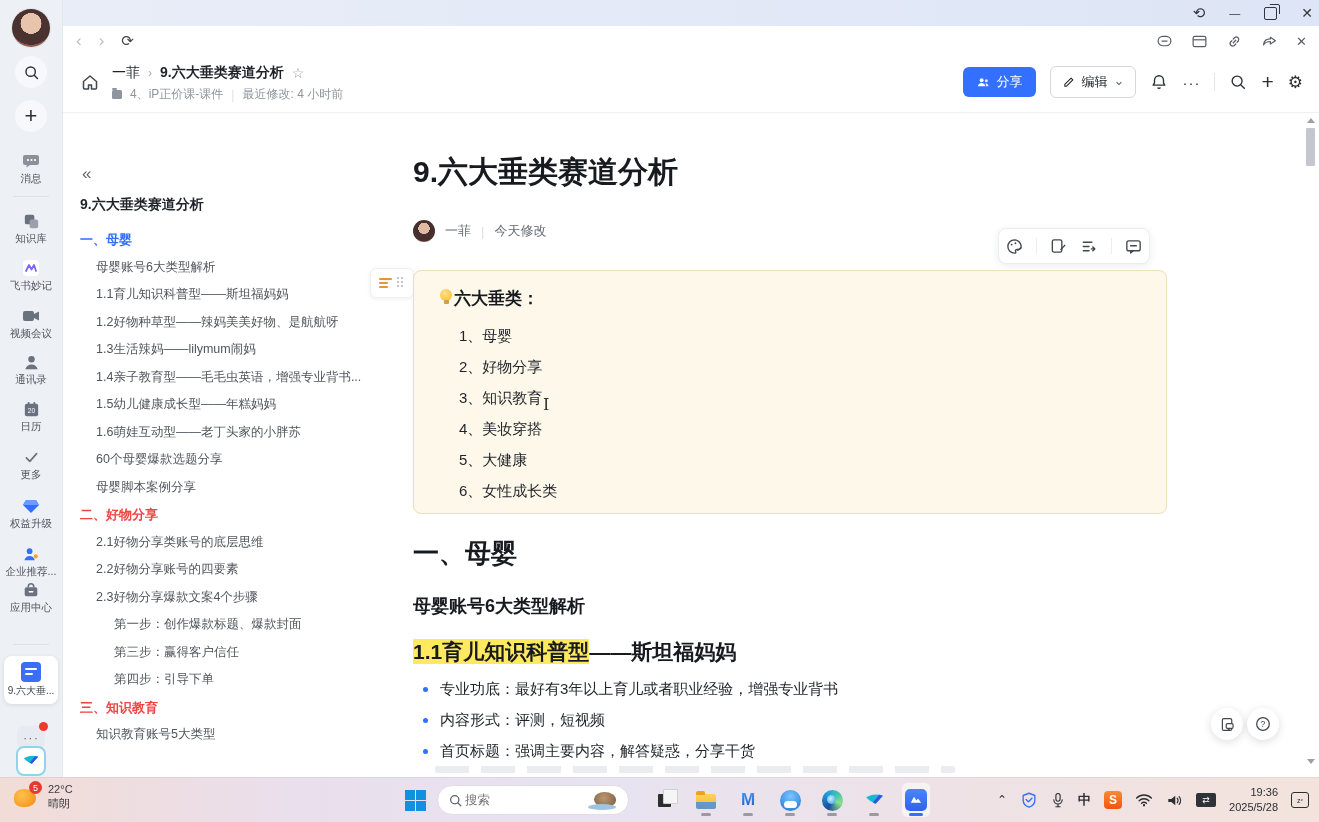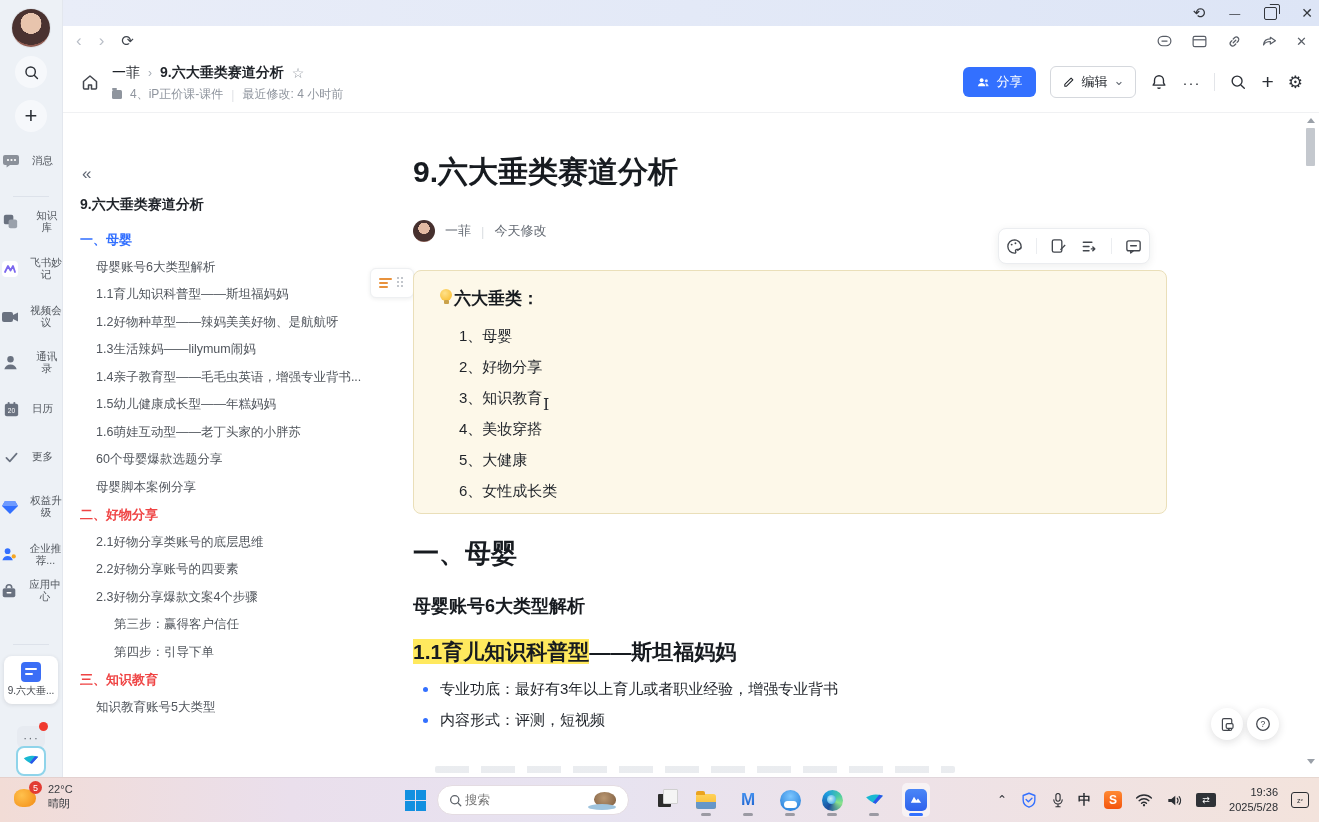--- a/index.html
+++ b/index.html
@@ -8,21 +8,21 @@
     font-family:"Liberation Sans","DejaVu Sans",sans-serif;
     background:#fff;color:#1f2329;
   }
   svg{display:block}
   
   .rail{position:absolute;left:0;top:0;width:62px;height:778px;background:#edf1f6;border-right:1px solid #e3e7ee;z-index:5}
   .rail .avatar{position:absolute;left:12px;top:9px;width:38px;height:38px;border-radius:50%;
     background:radial-gradient(circle at 50% 38%,#e8c4ad 0 34%,#4a3230 35% 70%,#8e5a50 71%);box-shadow:0 0 0 1px rgba(0,0,0,.05)}
   .rail .circle-btn{position:absolute;left:15px;width:32px;height:32px;border-radius:50%;background:#f6f8fb;
     display:flex;align-items:center;justify-content:center;color:#2b2f36;font-size:20px}
-  .rail-item{position:absolute;left:0;width:62px;display:flex;flex-direction:row;align-items:center;gap:10px;
+  .rail-item{position:absolute;left:0;width:62px;display:flex;flex-direction:column;align-items:center;gap:1px;
     font-size:10.5px;color:#51565d;text-align:center;line-height:1.1;cursor:default}
   .rail-item .ric{width:22px;height:22px;display:flex;align-items:center;justify-content:center;color:#5f6673}
   .rail-div{position:absolute;left:13px;width:36px;height:1px;background:#dde2ea}
   .doc-card{position:absolute;left:4px;width:54px;height:48px;background:#fff;border-radius:8px;
     box-shadow:0 1px 4px rgba(31,35,41,.12);display:flex;flex-direction:column;align-items:center;justify-content:center;gap:2px;
     font-size:10px;color:#42464d}
   .doc-card .dicon{width:20px;height:20px;border-radius:4px;background:#3b6ef6;position:relative}
   .doc-card .dicon:before{content:"";position:absolute;left:4px;top:6px;width:12px;height:2px;background:#fff;border-radius:1px}
   .doc-card .dicon:after{content:"";position:absolute;left:4px;top:11px;width:8px;height:2px;background:#fff;border-radius:1px}
   .rail-dots{position:absolute;left:17px;width:28px;height:22px;border-radius:6px;background:#e7ebf1;color:#6b7078;
@@ -390,20 +390,21 @@
           <div class="ol-item l2">1.3生活辣妈——lilymum闹妈</div>
           <div class="ol-item l2">1.4亲子教育型——毛毛虫英语，增强专业背书...</div>
           <div class="ol-item l2">1.5幼儿健康成长型——年糕妈妈</div>
           <div class="ol-item l2">1.6萌娃互动型——老丁头家的小胖苏</div>
           <div class="ol-item l2">60个母婴爆款选题分享</div>
           <div class="ol-item l2">母婴脚本案例分享</div>
           <div class="ol-item l1">二、好物分享</div>
           <div class="ol-item l2">2.1好物分享类账号的底层思维</div>
           <div class="ol-item l2">2.2好物分享账号的四要素</div>
           <div class="ol-item l2">2.3好物分享爆款文案4个步骤</div>
+          <div class="ol-item l3">第一步：创作爆款标题、爆款封面</div>
           <div class="ol-item l3">第三步：赢得客户信任</div>
           <div class="ol-item l3">第四步：引导下单</div>
           <div class="ol-item l1">三、知识教育</div>
           <div class="ol-item l2">知识教育账号5大类型</div>
         </div>
       </div>
 
       <div class="main">
         <div class="doc-title">9.六大垂类赛道分析</div>
         <div class="author-row">
@@ -474,20 +475,24 @@
         <div class="h2"><span class="hl">1.1育儿知识科普型</span><span>——斯坦福妈妈</span></div>
 
         <div class="bullets">
           <div class="b-item">
               <span class="dot"></span>
               <span>专业功底：最好有3年以上育儿或者职业经验，增强专业背书</span>
             </div>
           <div class="b-item">
               <span class="dot"></span>
               <span>内容形式：评测，短视频</span>
+            </div>
+          <div class="b-item">
+              <span class="dot"></span>
+              <span>首页标题：强调主要内容，解答疑惑，分享干货</span>
             </div>
         </div>
         <div class="ghost-line"></div>
 
         <div class="float-btn" style="left:841px">
           <svg width="17" height="17" viewBox="0 0 20 20">
               <rect x="4" y="3" width="11" height="14" rx="1.8" fill="none" stroke="#42464d" stroke-width="1.4"></rect>
               <rect x="8.5" y="9" width="8" height="5.5" rx="1.4" fill="#fff" stroke="#42464d" stroke-width="1.4"></rect>
               <path d="M11 14.5v2l2-2" fill="none" stroke="#42464d" stroke-width="1.2"></path>
             </svg>

